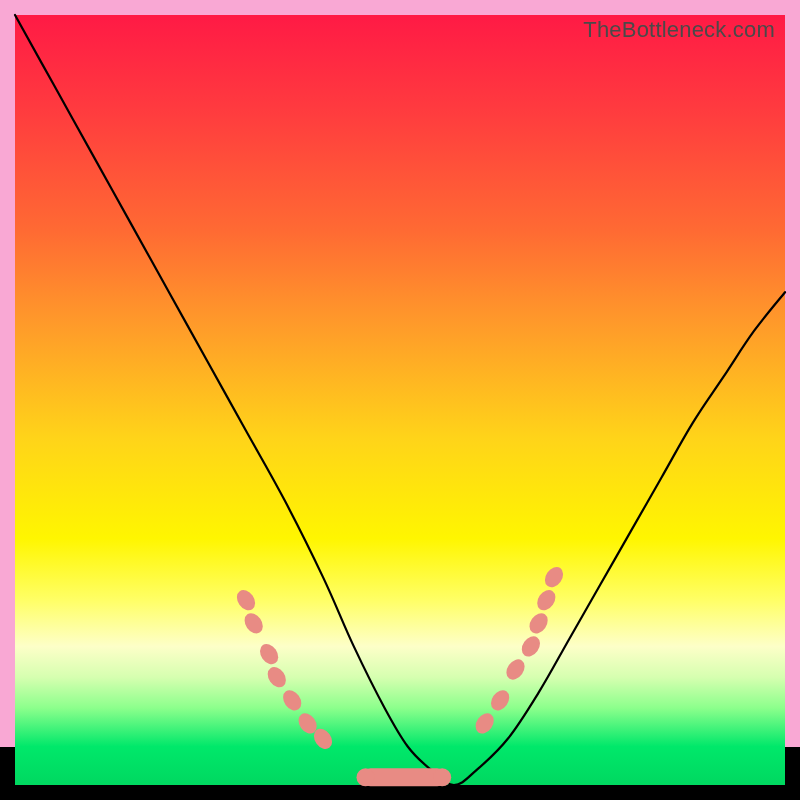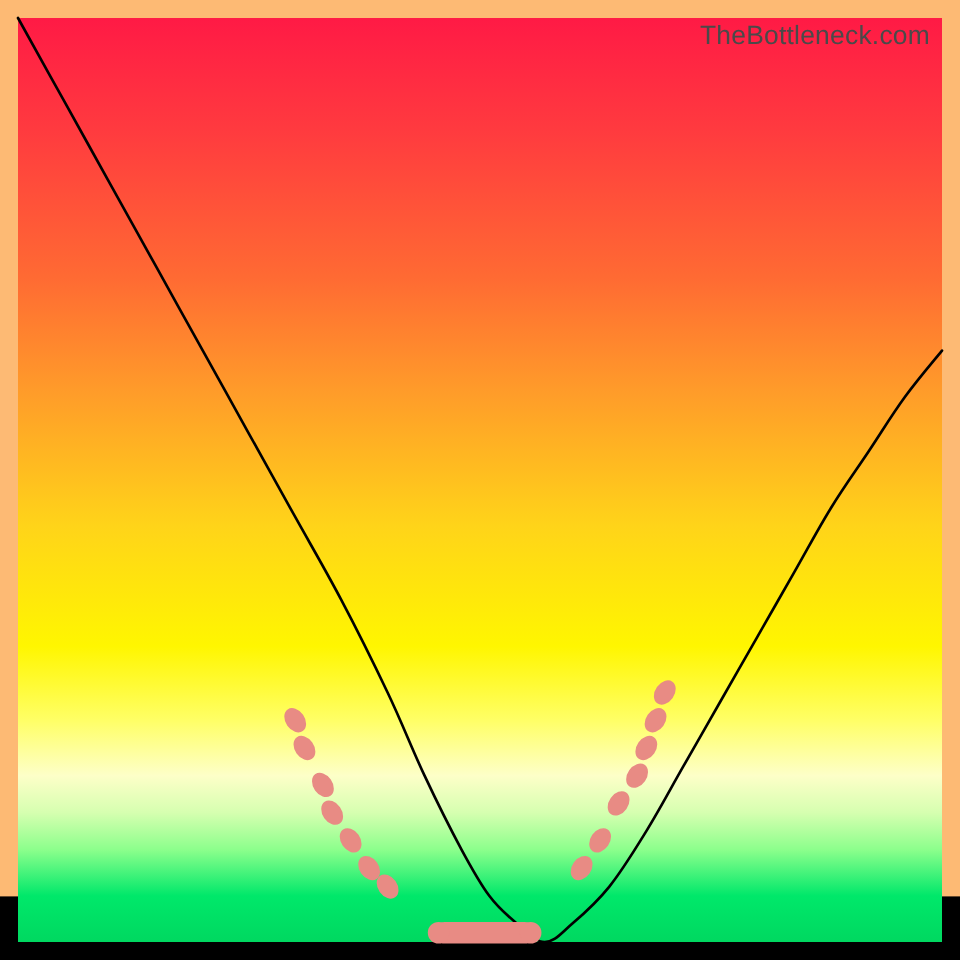--- a/index.html
+++ b/index.html
@@ -8,21 +8,21 @@
     width: 800px;
     height: 800px;
     overflow: hidden;
     background: #000;
     font-family: Arial, Helvetica, sans-serif;
   }
   .frame {
     position: relative;
     width: 800px;
     height: 747px;
-    background: #fdba74;
+    background: #f9a8d4;
   }
   .plot-area {
     position: absolute;
     left: 15px;
     top: 15px;
     width: 770px;
     height: 770px;
     background: linear-gradient(to bottom,
       #ff1a45 0%,
       #ff3a3f 12%,

